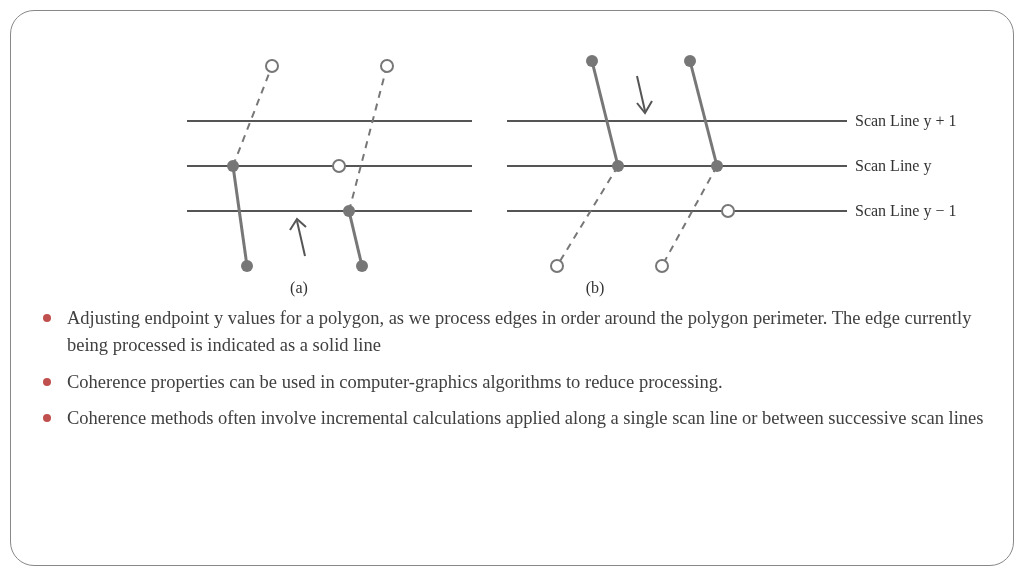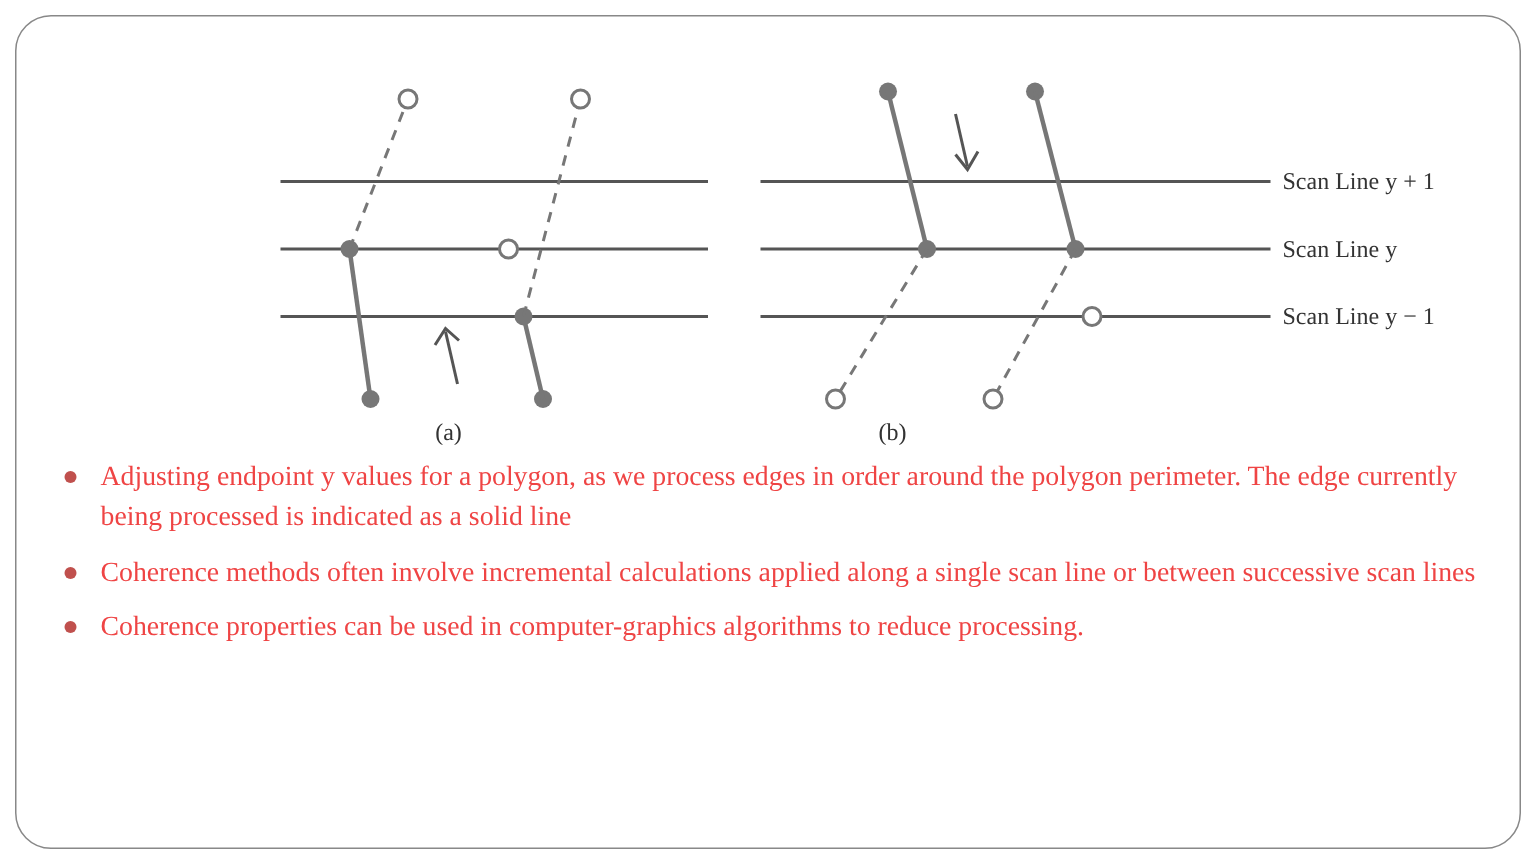--- a/index.html
+++ b/index.html
@@ -33,21 +33,21 @@
   }
   .bullets {
     margin-top: 4px;
     padding-left: 26px;
   }
   .bullets li {
     list-style: none;
     position: relative;
     font-size: 18.5px;
     line-height: 1.45;
-    color: #ef4444;
+    color: #404040;
     margin-bottom: 10px;
     padding-left: 4px;
   }
   .bullets li::before {
     content: "";
     position: absolute;
     left: -20px;
     top: 9px;
     width: 8px;
     height: 8px;
@@ -133,17 +133,17 @@
       <text x="558" y="272" class="panel-label" text-anchor="middle">(b)</text>
 
       <text x="818" y="105" class="scan-label">Scan Line y + 1</text>
       <text x="818" y="150" class="scan-label">Scan Line y</text>
       <text x="818" y="195" class="scan-label">Scan Line y − 1</text>
     </svg>
   </div>
 
   <ul class="bullets">
     <li>Adjusting endpoint y values for a polygon, as we process edges in order around the polygon perimeter. The edge currently being processed is indicated as a solid line</li>
+    <li>Coherence properties can be used in computer-graphics algorithms to reduce processing.</li>
     <li>Coherence methods often involve incremental calculations applied along a single scan line or between successive scan lines</li>
-    <li>Coherence properties can be used in computer-graphics algorithms to reduce processing.</li>
   </ul>
 
 </div>
 
 </body></html>

